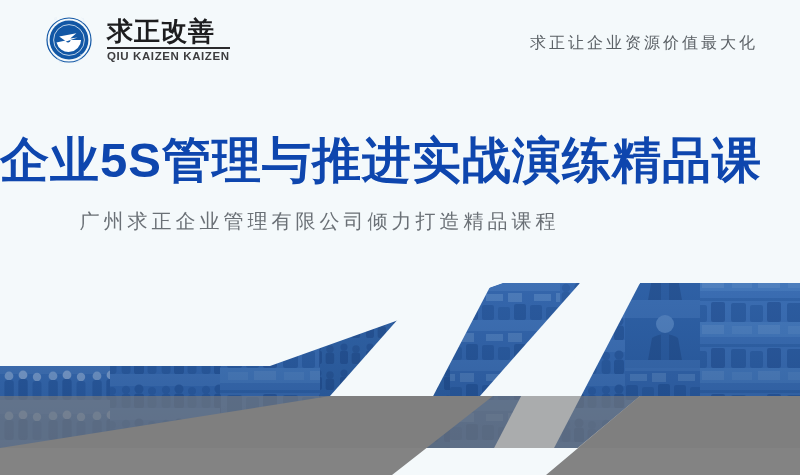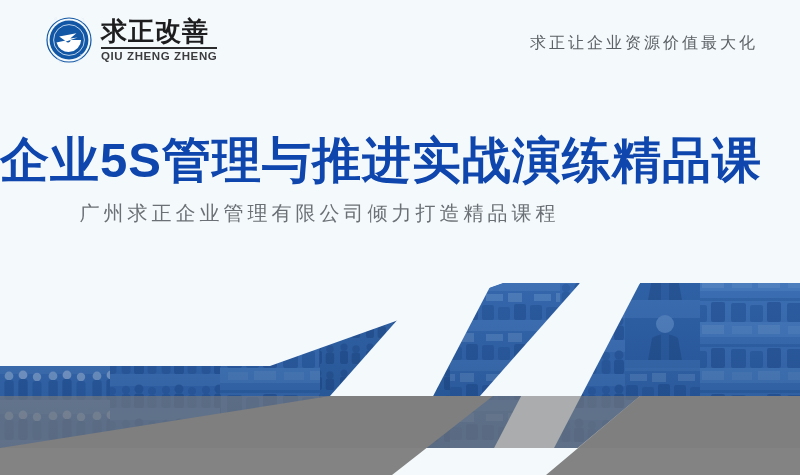--- a/index.html
+++ b/index.html
@@ -31,21 +31,21 @@
     display: flex;
     align-items: center;
   }
   .brand-mark {
     width: 46px;
     height: 46px;
     flex: 0 0 46px;
     position: relative;
   }
   .brand-text {
-    margin-left: 9px;
+    margin-left: 15px;
     display: flex;
     flex-direction: column;
     align-items: flex-start;
   }
   .brand-cn {
     font-size: 26px;
     font-weight: bold;
     letter-spacing: 1px;
     color: #1d1d1f;
     line-height: 1.05;
@@ -86,21 +86,21 @@
   }
   .main-title {
     font-size: 49px;
     font-weight: bold;
     color: #0e46ae;
     letter-spacing: 1px;
     line-height: 1.15;
     white-space: nowrap;
   }
   .sub-title {
-    margin-top: 12px;
+    margin-top: 20px;
     font-size: 20px;
     letter-spacing: 4px;
     color: #6a7076;
     white-space: nowrap;
   }
 
   
   .collage {
     position: absolute;
     left: 0;
@@ -258,21 +258,21 @@
           </text>
 
           <path d="M 10.5 25.5 a 12.5 12.5 0 0 0 24.6 -2.6 L 24.6 22.9
                    a 2.6 2.6 0 0 1 -5.1 0.6 Z" fill="#ffffff"></path>
           <path d="M 13.2 19.6 L 30.4 16.2 L 24.2 21.4 L 31.6 20.6 L 20.2 24.6 Z" fill="#ffffff"></path>
         </svg>
       </div>
       <div class="brand-text">
         <div class="brand-cn">求正改善</div>
         <div class="brand-rule"></div>
-        <div class="brand-en">QIU ZHENG ZHENG</div>
+        <div class="brand-en">QIU KAIZEN KAIZEN</div>
       </div>
     </div>
 
     <div class="tagline">求正让企业资源价值最大化</div>
   </div>
 
   <div class="title-block">
     <div class="main-title">企业5S管理与推进实战演练精品课</div>
     <div class="sub-title">广州求正企业管理有限公司倾力打造精品课程</div>
   </div>

